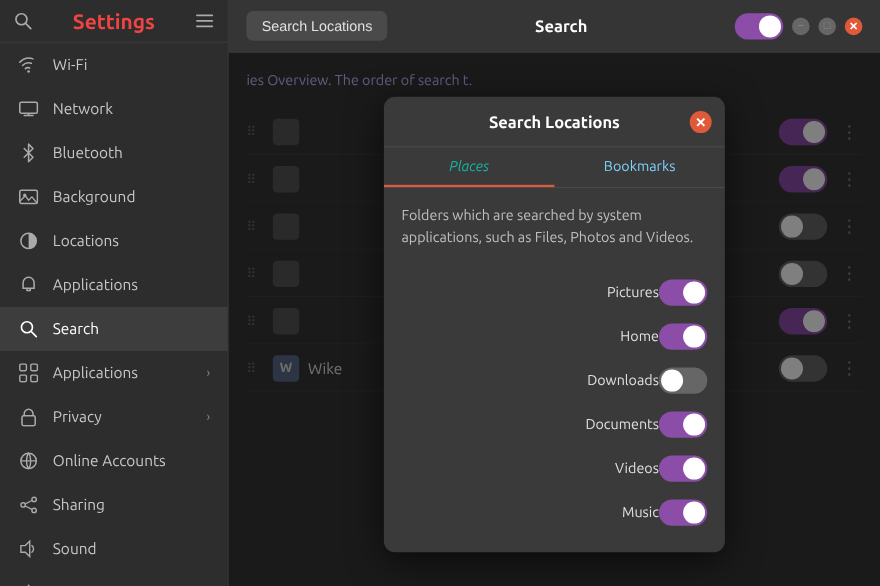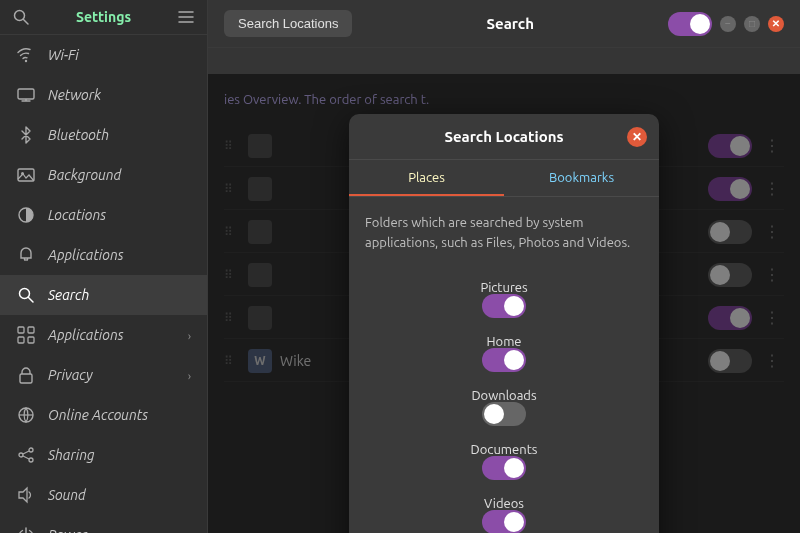--- a/index.html
+++ b/index.html
@@ -33,23 +33,23 @@
     .sidebar-header {
       display: flex;
       align-items: center;
       justify-content: space-between;
       padding: 8px 12px;
       height: 48px;
       border-bottom: 1px solid #3a3a3a;
     }
 
     .sidebar-title {
-      font-size: 14px;
+      font-size: 19px;
       font-weight: 600;
-      color: #86efac;
+      color: #ef4444;
     }
 
     .sidebar-item {
       display: flex;
       align-items: center;
       padding: 10px 16px;
       cursor: pointer;
       color: #c8c8c8;
       border-radius: 0;
       position: relative;
@@ -65,36 +65,34 @@
       height: 20px;
       margin-right: 12px;
       display: flex;
       align-items: center;
       justify-content: center;
       flex-shrink: 0;
     }
 
     .sidebar-item .item-label {
       flex: 1;
-      font-style: italic;
     }
 
     .sidebar-item .item-arrow {
       color: #888;
       font-size: 12px;
     }
 
     
     .main-content {
       flex: 1;
       background: #353535;
       display: flex;
       flex-direction: column;
       position: relative;
-      gap: 26px;
     }
 
     .main-header {
       display: flex;
       align-items: center;
       padding: 8px 16px;
       height: 48px;
       border-bottom: 1px solid #3a3a3a;
       gap: 8px;
     }
@@ -283,41 +281,41 @@
       flex: 1;
       padding: 10px;
       text-align: center;
       cursor: pointer;
       color: #7dd3fc;
       font-size: 13px;
       border-bottom: 2px solid transparent;
     }
 
     .modal-tab.active {
-      color: #fef9c3;
+      color: #14b8a6;
       border-bottom: 2px solid #e05a3a;
+      font-style: italic;
     }
 
     .modal-body {
       padding: 16px;
     }
 
     .modal-desc {
       color: #c0c0c0;
       font-size: 13px;
       line-height: 1.5;
       margin-bottom: 20px;
     }
 
     .location-row {
       display: flex;
       align-items: center;
       justify-content: flex-end;
       padding: 8px 0;
-      flex-direction: column;
     }
 
     .location-name {
       color: #e0e0e0;
       font-size: 13px;
     }
 
     .toggle-sm {
       width: 44px;
       height: 24px;

